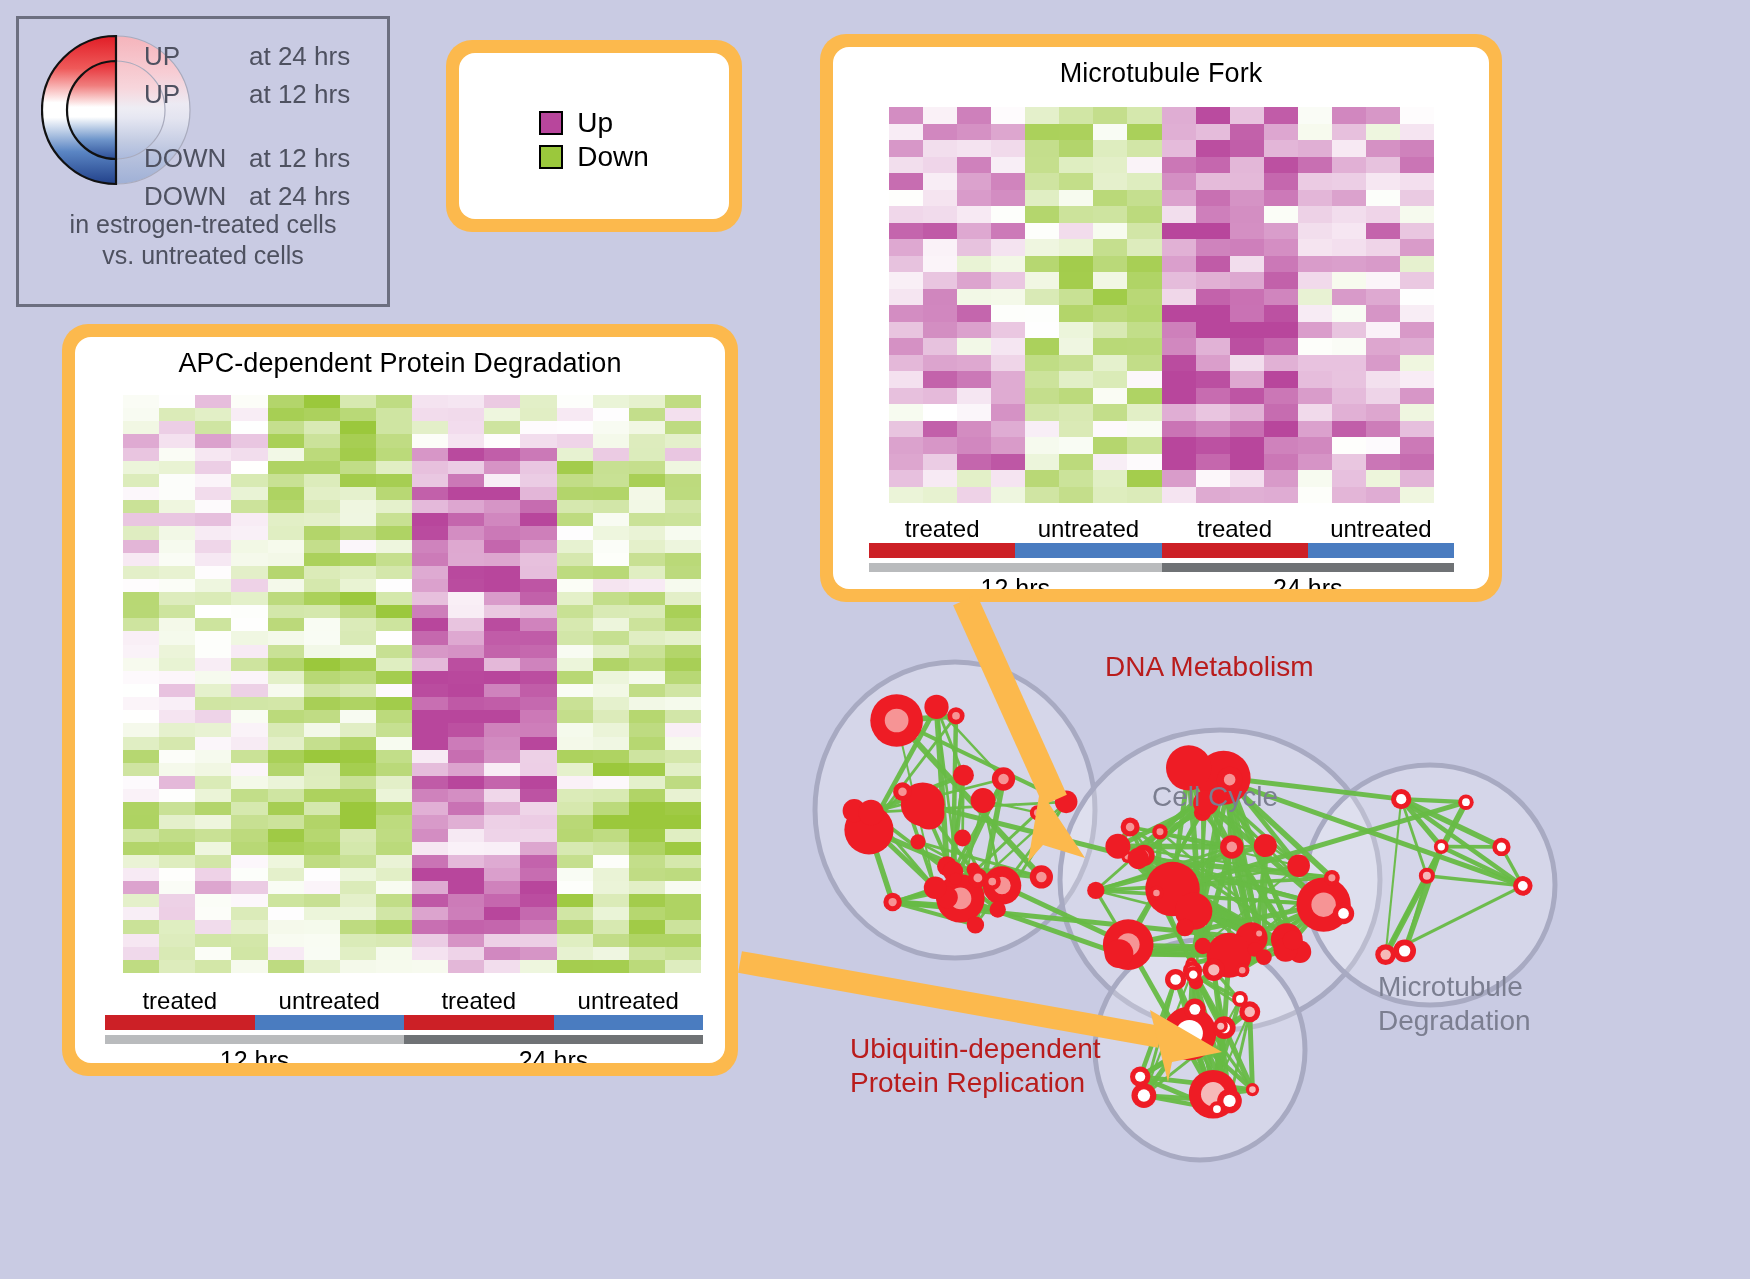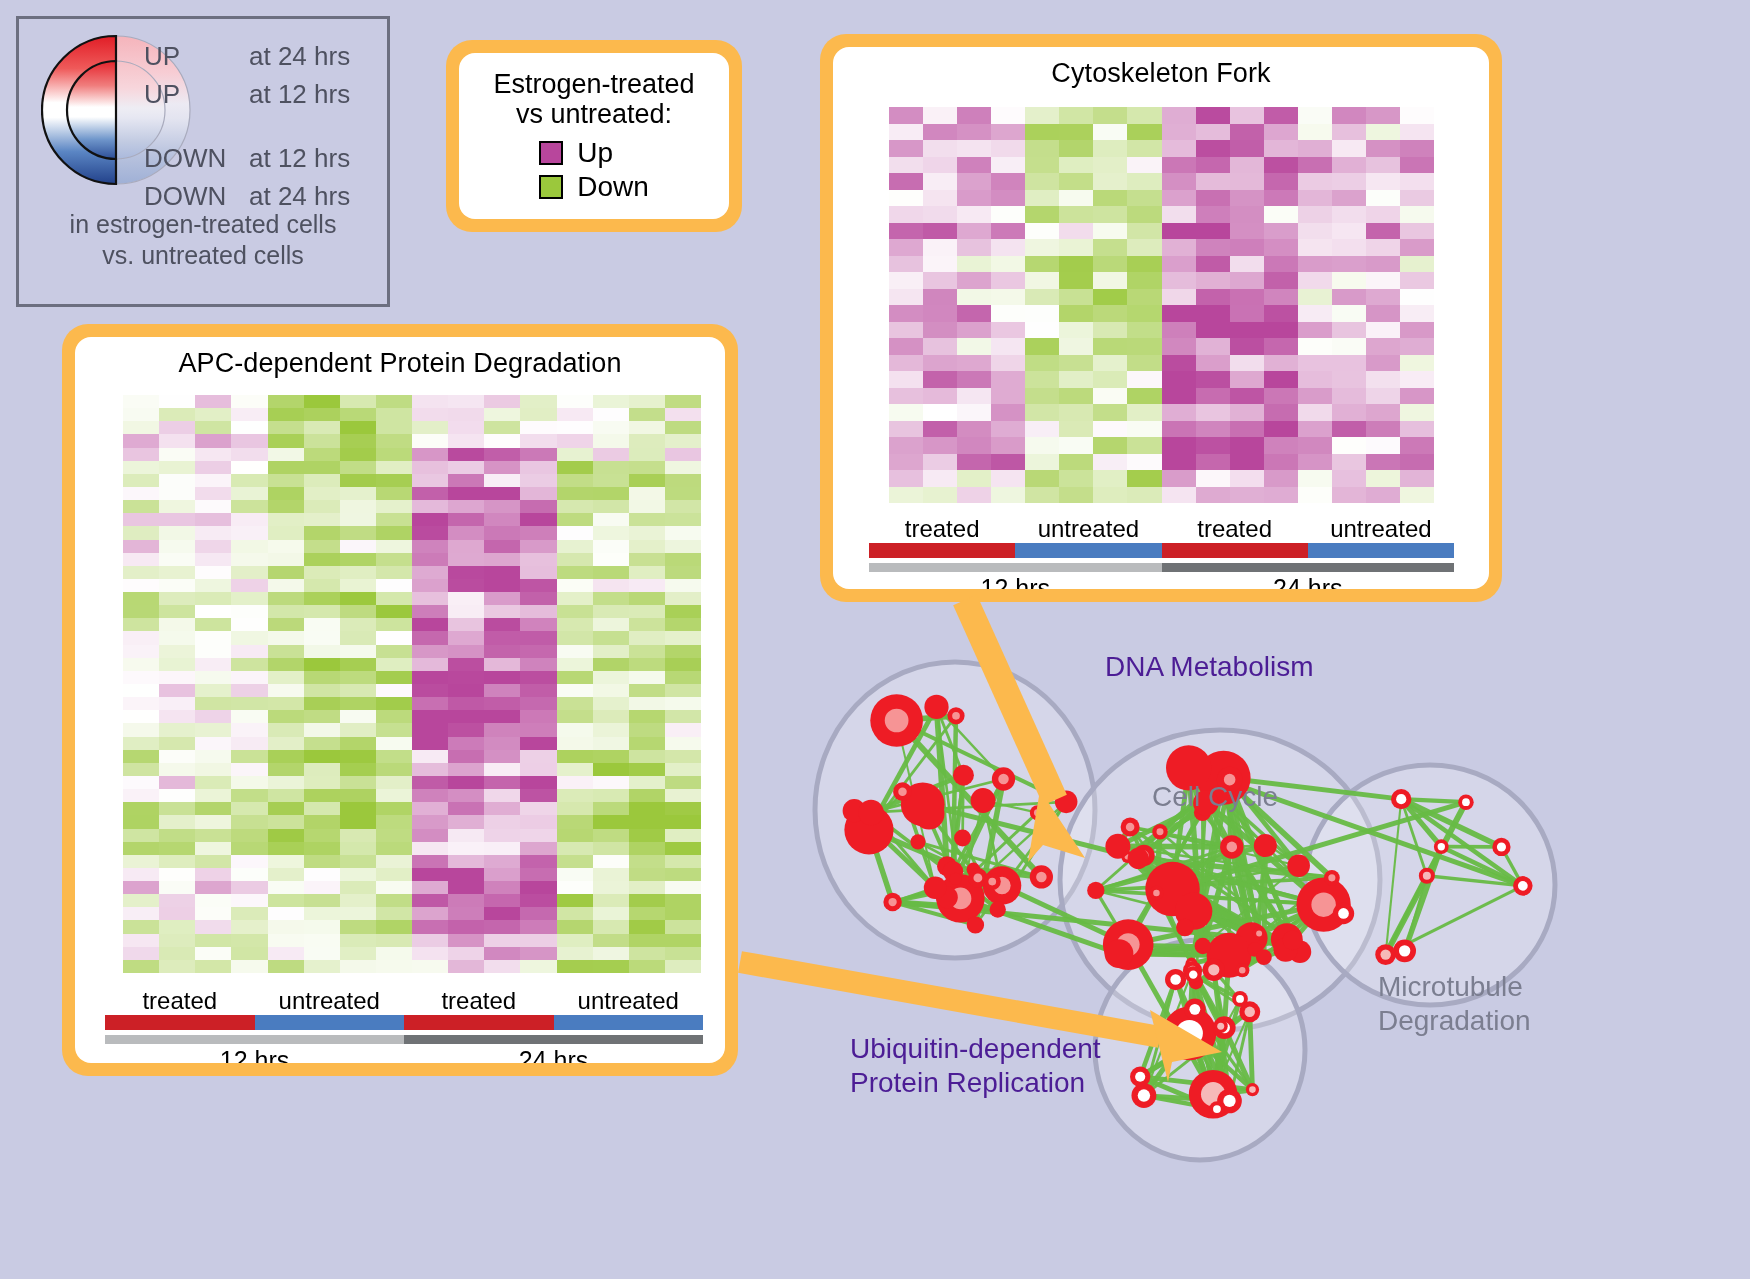--- a/index.html
+++ b/index.html
@@ -79,21 +79,21 @@
   .axis-names span{flex:1;text-align:center;font-size:24px;color:#000;}
   .bar-row{display:flex;width:100%;}
   .bar-seg{height:15px;}
   .gray-row{display:flex;width:100%;margin-top:5px;}
   .gray-seg{height:9px;}
   .time-row{display:flex;width:100%;margin-top:2px;}
   .time-row span{text-align:center;font-size:25px;color:#000;}
 
   
   #network{position:absolute;left:790px;top:620px;width:960px;height:659px;}
-  .net-label{position:absolute;font-size:28px;color:#4c1d95;line-height:1.2;}
+  .net-label{position:absolute;font-size:28px;color:#b91c1c;line-height:1.2;}
   .net-label.gray{color:#7b7e90;}
 
   
   .arrow-svg{position:absolute;left:0;top:0;pointer-events:none;}
 </style>
 </head>
 <body>
 
 <div class="stage">
 
@@ -165,40 +165,36 @@
     </div>
 
     <div class="legend-foot">
       <div>in estrogen-treated cells</div>
       <div>vs. untreated cells</div>
     </div>
   </div>
 
   <div class="panel" id="legend-updown">
     <div class="panel-inner">
-      <div class="lu-title">
-        <div>Estrogen-treated</div>
-        <div>vs untreated:</div>
-      </div>
       <div class="lu-list">
         <div class="lu-row">
           <span class="lu-sw" id="sw-up" style="background: rgb(184, 70, 156);"></span>
           <span class="lu-lab">Up</span>
         </div>
         <div class="lu-row">
           <span class="lu-sw" id="sw-down" style="background: rgb(155, 200, 60);"></span>
           <span class="lu-lab">Down</span>
         </div>
       </div>
     </div>
   </div>
 
   <div class="panel" id="panel-replication">
     <div class="panel-inner">
-      <div class="panel-title hm-title">Cytoskeleton Fork</div>
+      <div class="panel-title hm-title">Microtubule Fork</div>
       <div class="heatmap" id="hm-rep" style="left: 56px; top: 60px; width: 545px; height: 396px; grid-template-columns: repeat(16, 1fr); grid-template-rows: repeat(24, 1fr);">
           <div class="hm-cell" style="background: rgb(211, 141, 194);"></div>
           <div class="hm-cell" style="background: rgb(250, 241, 247);"></div>
           <div class="hm-cell" style="background: rgb(206, 128, 187);"></div>
           <div class="hm-cell" style="background: rgb(254, 251, 253);"></div>
           <div class="hm-cell" style="background: rgb(228, 240, 203);"></div>
           <div class="hm-cell" style="background: rgb(209, 230, 165);"></div>
           <div class="hm-cell" style="background: rgb(196, 222, 140);"></div>
           <div class="hm-cell" style="background: rgb(213, 232, 173);"></div>
           <div class="hm-cell" style="background: rgb(223, 173, 211);"></div>

